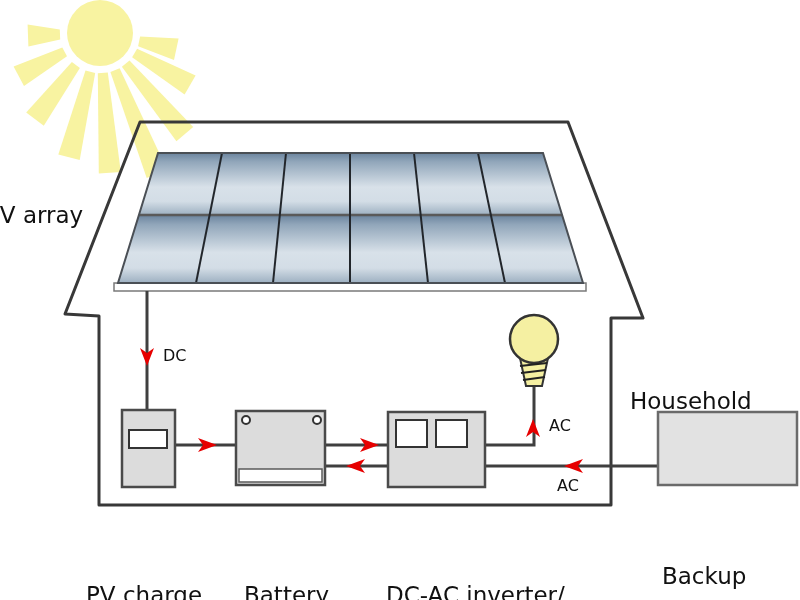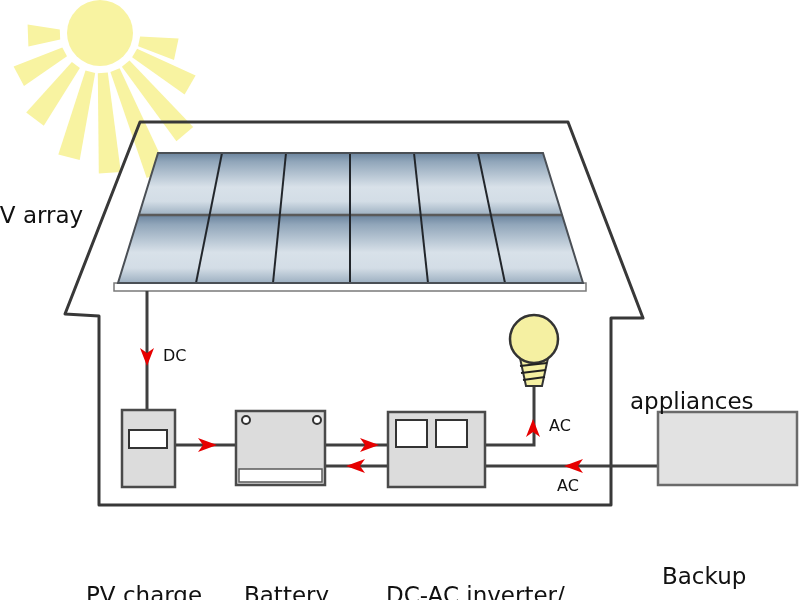--- a/index.html
+++ b/index.html
@@ -102,21 +102,21 @@
 
   <div class="lbl" style="left:-14px;top:201px;">PV array</div>
 
   <div class="lbl lbl-small" style="left:163px;top:344px;">DC</div>
 
   <div class="lbl lbl-small" style="left:549px;top:414px;">AC</div>
 
   <div class="lbl lbl-small" style="left:557px;top:474px;">AC</div>
 
   <div class="lbl" style="left:630px;top:329px;">
-    <div>appliances</div>
+    <div>Household</div>
   </div>
 
   <div class="lbl" style="left:662px;top:504px;">
     <div>Backup</div>
     
   </div>
 
   <div class="lbl" style="left:86px;top:523px;">
     <div>PV charge</div>
     

